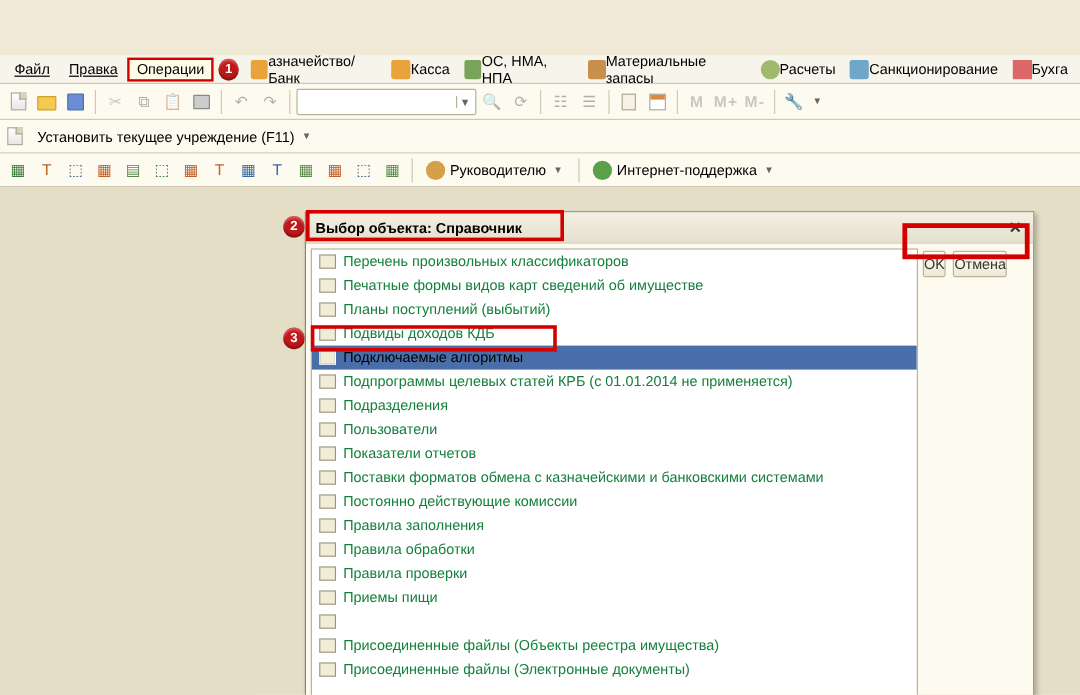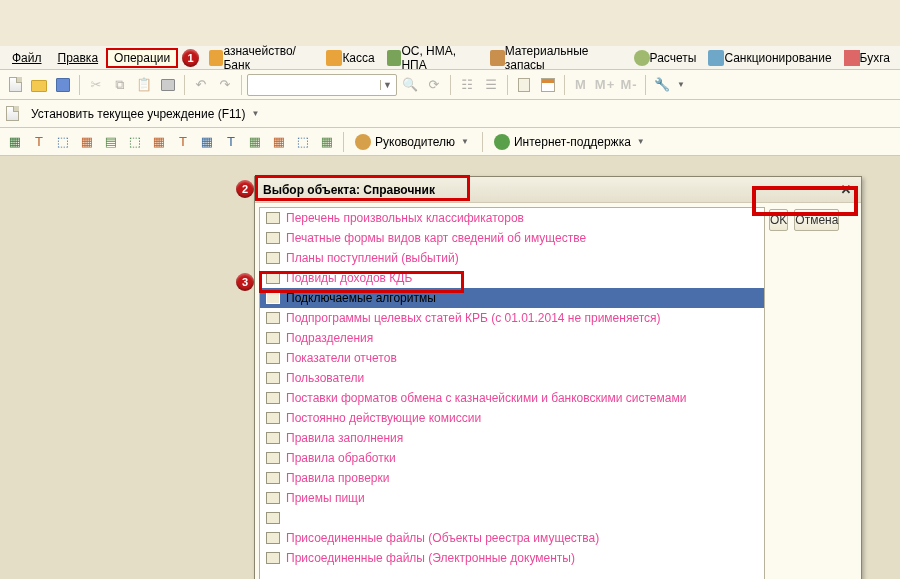--- a/index.html
+++ b/index.html
@@ -112,21 +112,21 @@
     display:flex; align-items:center; justify-content:center;
     font-size:13px; font-weight:bold; color:#333; cursor:default;
   }
   .dlg-body { flex:1; display:flex; overflow:hidden; }
   .list-pane {
     flex:1; background:#fff; border:1px solid #b7b29c; margin:4px; overflow-y:scroll;
   }
   .list-item {
     display:flex; align-items:center; gap:6px;
     padding:2px 6px; height:20px;
-    color:#ec4899;
+    color:#15803d;
   }
   .list-item.selected {
     background:#4a6ea9; color:#000000;
   }
   .li-icon {
     width:14px; height:12px; flex-shrink:0;
     display:inline-block;
     border:1px solid #9a967e;
     background:
       linear-gradient(to right,
@@ -352,25 +352,25 @@
           <div class="list-item">
             <span class="li-icon"></span>
             <span>Подпрограммы целевых статей КРБ (с 01.01.2014 не применяется)</span>
           </div>
           <div class="list-item">
             <span class="li-icon"></span>
             <span>Подразделения</span>
           </div>
           <div class="list-item">
             <span class="li-icon"></span>
+            <span>Пользователи</span>
+          </div>
+          <div class="list-item">
+            <span class="li-icon"></span>
             <span>Показатели отчетов</span>
-          </div>
-          <div class="list-item">
-            <span class="li-icon"></span>
-            <span>Пользователи</span>
           </div>
           <div class="list-item">
             <span class="li-icon"></span>
             <span>Поставки форматов обмена с казначейскими и банковскими системами</span>
           </div>
           <div class="list-item">
             <span class="li-icon"></span>
             <span>Постоянно действующие комиссии</span>
           </div>
           <div class="list-item">

